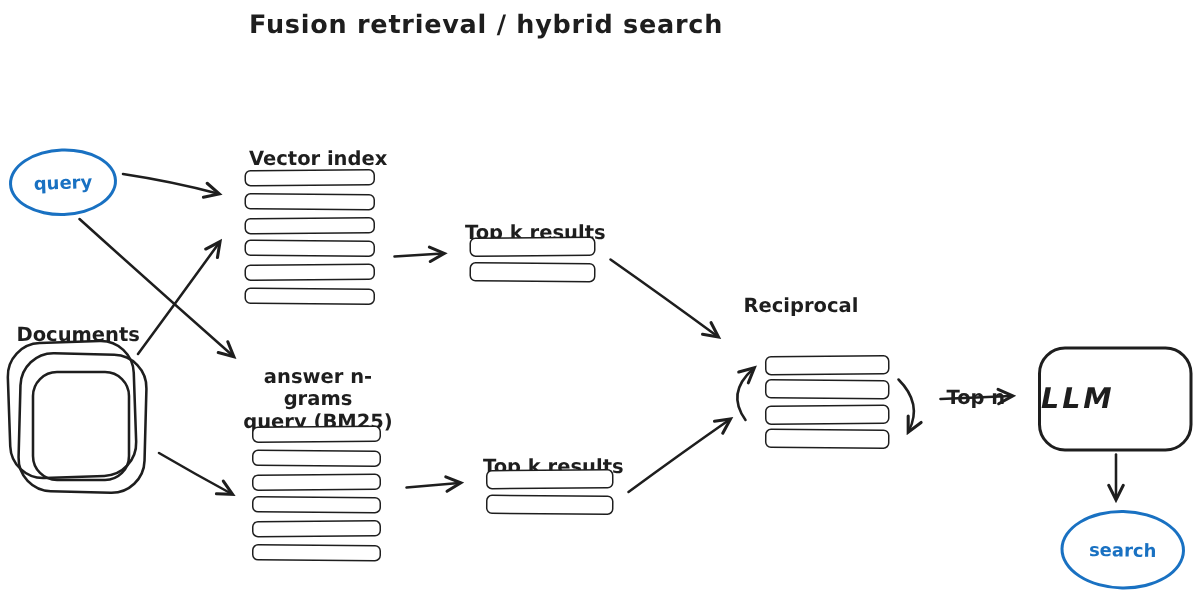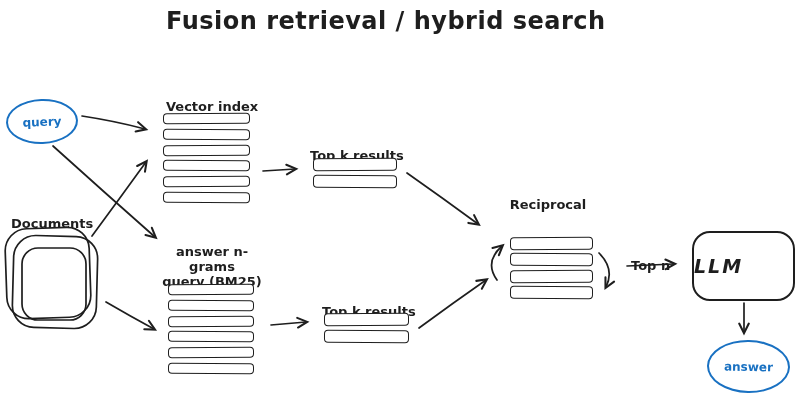--- a/index.html
+++ b/index.html
@@ -3,21 +3,21 @@
 <meta charset="utf-8">
 <style>
   :root { --ink:#1e1e1e; --accent:#1971c2; }
   html,body { margin:0; padding:0; background:#ffffff; }
   .canvas {
     position:relative; width:800px; height:400px; overflow:hidden;
     background:#ffffff; font-family:"DejaVu Sans", sans-serif; color:var(--ink);
   }
   .abs { position:absolute; }
   .title {
-    left:166px; top:7px; font-size:24px; font-weight:bold; letter-spacing:0.5px;
+    left:166px; top:7px; font-size:17px; font-weight:bold; letter-spacing:0.5px;
     white-space:nowrap;
   }
   .lbl { font-size:13px; font-weight:bold; white-space:nowrap; line-height:15px;margin-top:13px; }
   .lbl2 { font-size:13px; font-weight:bold; text-align:center; line-height:15px; }
 
   
   .ellipse {
     border:2px solid var(--accent); border-radius:50%;
     display:flex; align-items:center; justify-content:center;
     color:var(--accent); font-size:12px; font-weight:bold; background:#fff;
@@ -97,38 +97,38 @@
       <div class="bar"></div>
       <div class="bar"></div>
     </div>
 
   <div class="abs lbl" style="left:322px; top:291px;">Top k results</div>
   <div class="abs stack stack-topk-sparse">
       <div class="bar"></div>
       <div class="bar"></div>
     </div>
 
-  <div class="abs lbl2" style="left:498px; top:197px; width:100px;">
+  <div class="abs lbl2" style="left:484px; top:197px; width:100px;">
     <div>Reciprocal</div>
   </div>
   <div class="abs stack stack-rrf">
       <div class="bar"></div>
       <div class="bar"></div>
       <div class="bar"></div>
       <div class="bar"></div>
     </div>
 
   <div class="abs lbl" style="left:631px; top:245px;">Top n</div>
 
   <div class="abs llm-box">
     <span>LLM</span>
   </div>
 
   <div class="abs ellipse ellipse-answer">
-    <span>answer</span>
+    <span>search</span>
   </div>
 
   <svg class="overlay" width="800" height="400" viewBox="0 0 800 400">
     <defs>
       <marker id="ah" viewBox="0 0 12 12" refX="9" refY="6" markerWidth="8.5" markerHeight="8.5" orient="auto-start-reverse">
         <path class="marker-head" d="M2,2 L10,6 L2,10"></path>
       </marker>
     </defs>
 
     <g>

